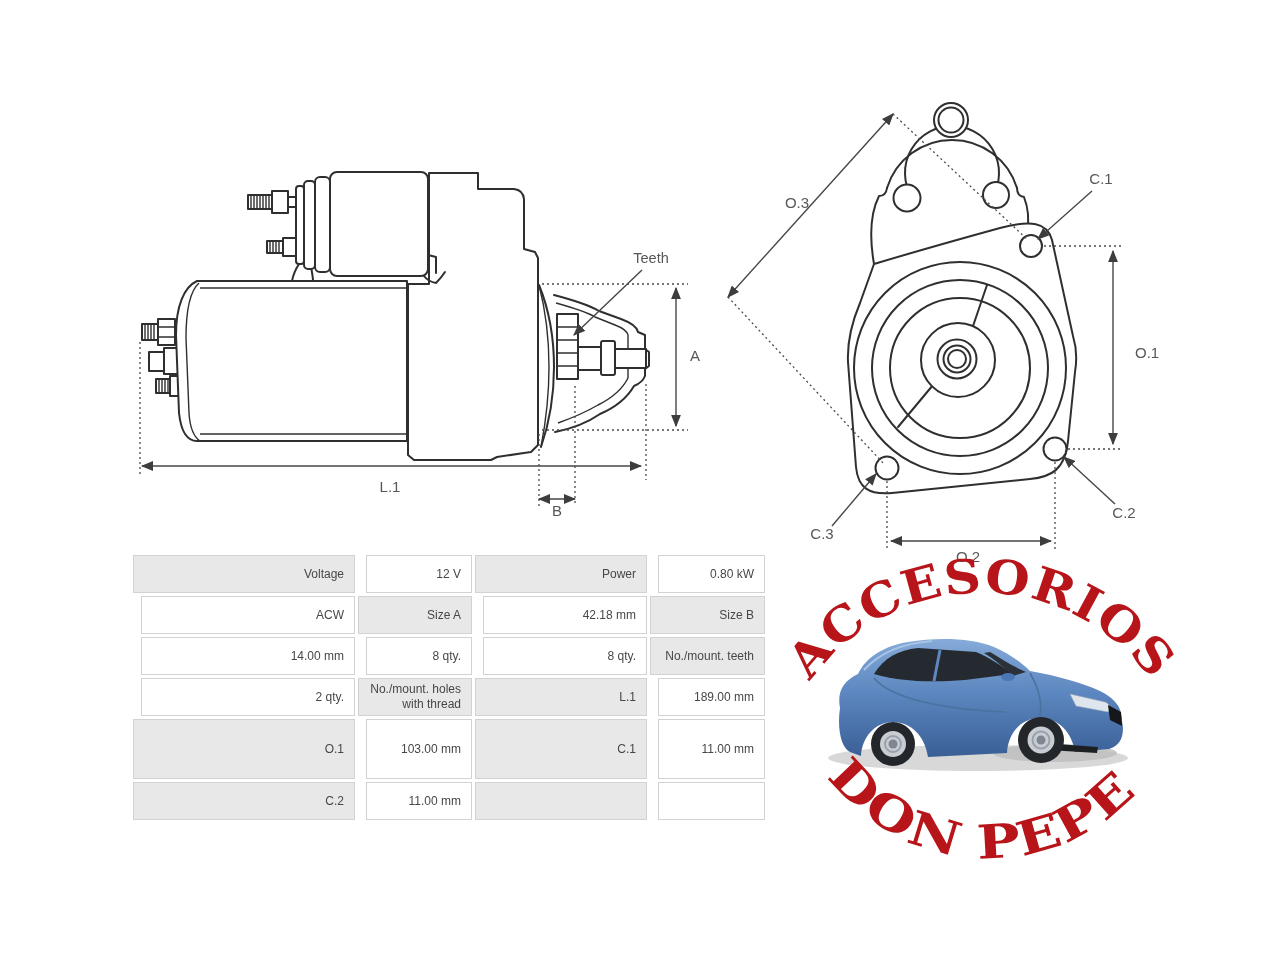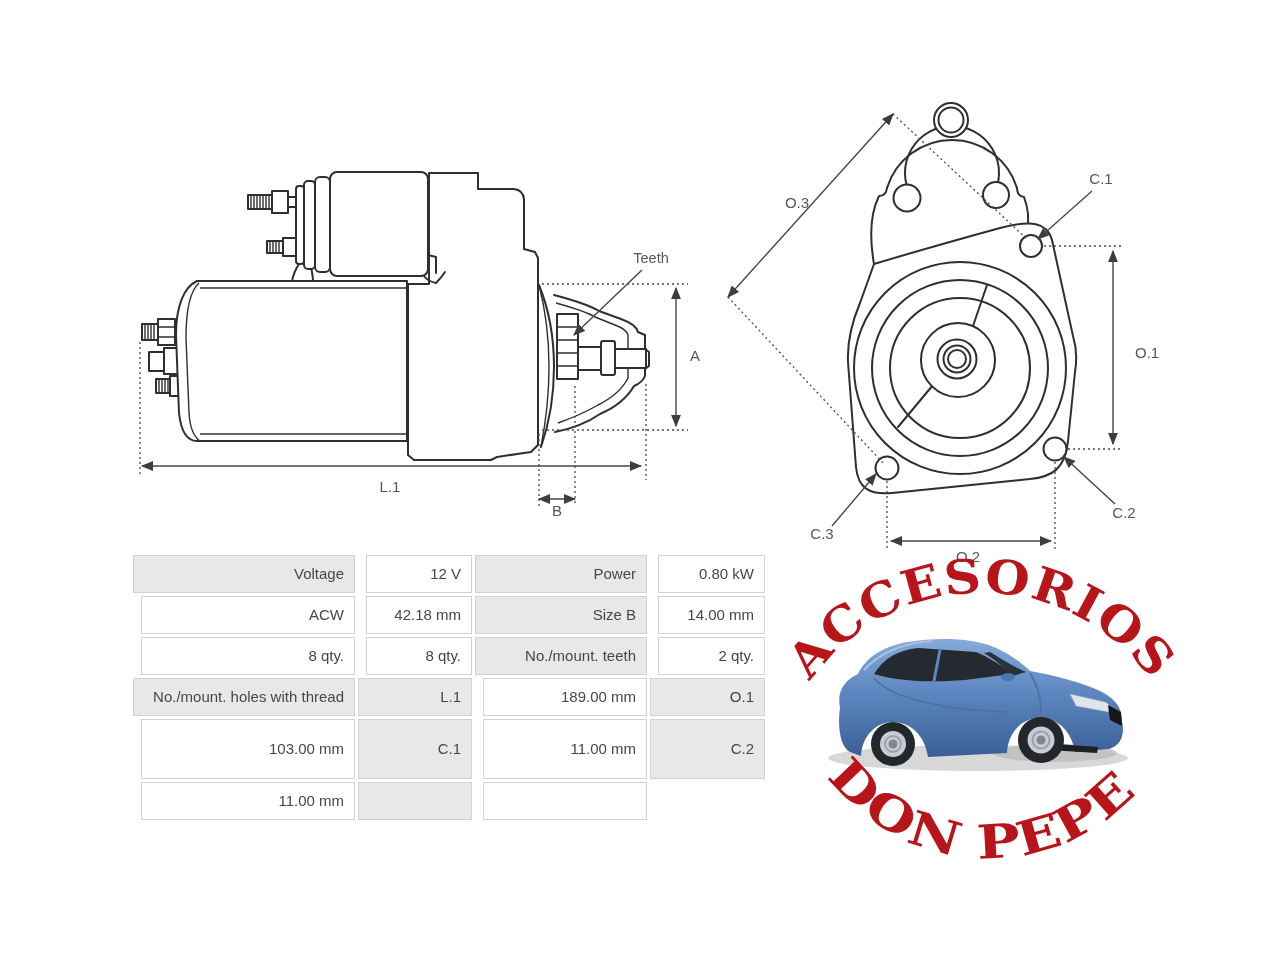--- a/index.html
+++ b/index.html
@@ -13,21 +13,21 @@
   .thin{fill:none;stroke:#2f2f2f;stroke-width:1.4;stroke-linejoin:round;}
   .dim {fill:none;stroke:#464646;stroke-width:1.4;}
   .dot {fill:none;stroke:#4a4a4a;stroke-width:1.3;stroke-dasharray:2 3;}
   .dimtxt{fill:#57575a;font-size:15px;font-family:"Liberation Sans",sans-serif;}
   .teethtxt{fill:#57575a;font-size:14.5px;font-family:"Liberation Sans",sans-serif;}
 
   
   .spec-table{position:absolute;left:133px;top:555px;display:grid;
       grid-template-columns:222px 114px 172px 115px;
       grid-template-rows:38px 38px 38px 38px 60px 38px 38px;
-      gap:3px;font-size:15px;color:#47474a;}
+      gap:3px;font-size:12px;color:#47474a;}
   .cell{display:flex;align-items:center;justify-content:flex-end;
         text-align:right;padding:0 10px;border:1px solid #d2d2d2;line-height:1.25;}
   .cell.lab{background:#e8e8e9;}
   .cell.val{background:#ffffff;margin-left:8px;}
 
   
   .arc-text{font-family:"DejaVu Serif","Liberation Serif",serif;font-weight:bold;
             font-size:47px;letter-spacing:1px;}
 </style>
 </head>
@@ -245,20 +245,21 @@
   </g>
 </svg>
 
   <div class="spec-table">
     <div class="cell lab">Voltage</div>
     <div class="cell val">12 V</div>
     <div class="cell lab">Power</div>
     <div class="cell val">0.80 kW</div>
 
     <div class="cell val">ACW</div>
+    <div class="cell lab">Size A</div>
     <div class="cell val">42.18 mm</div>
 
     <div class="cell lab">Size B</div>
     <div class="cell val">14.00 mm</div>
     <div class="cell val">8 qty.</div>
 
     <div class="cell val">8 qty.</div>
     <div class="cell lab">No./mount. teeth</div>
     <div class="cell val">2 qty.</div>
 

